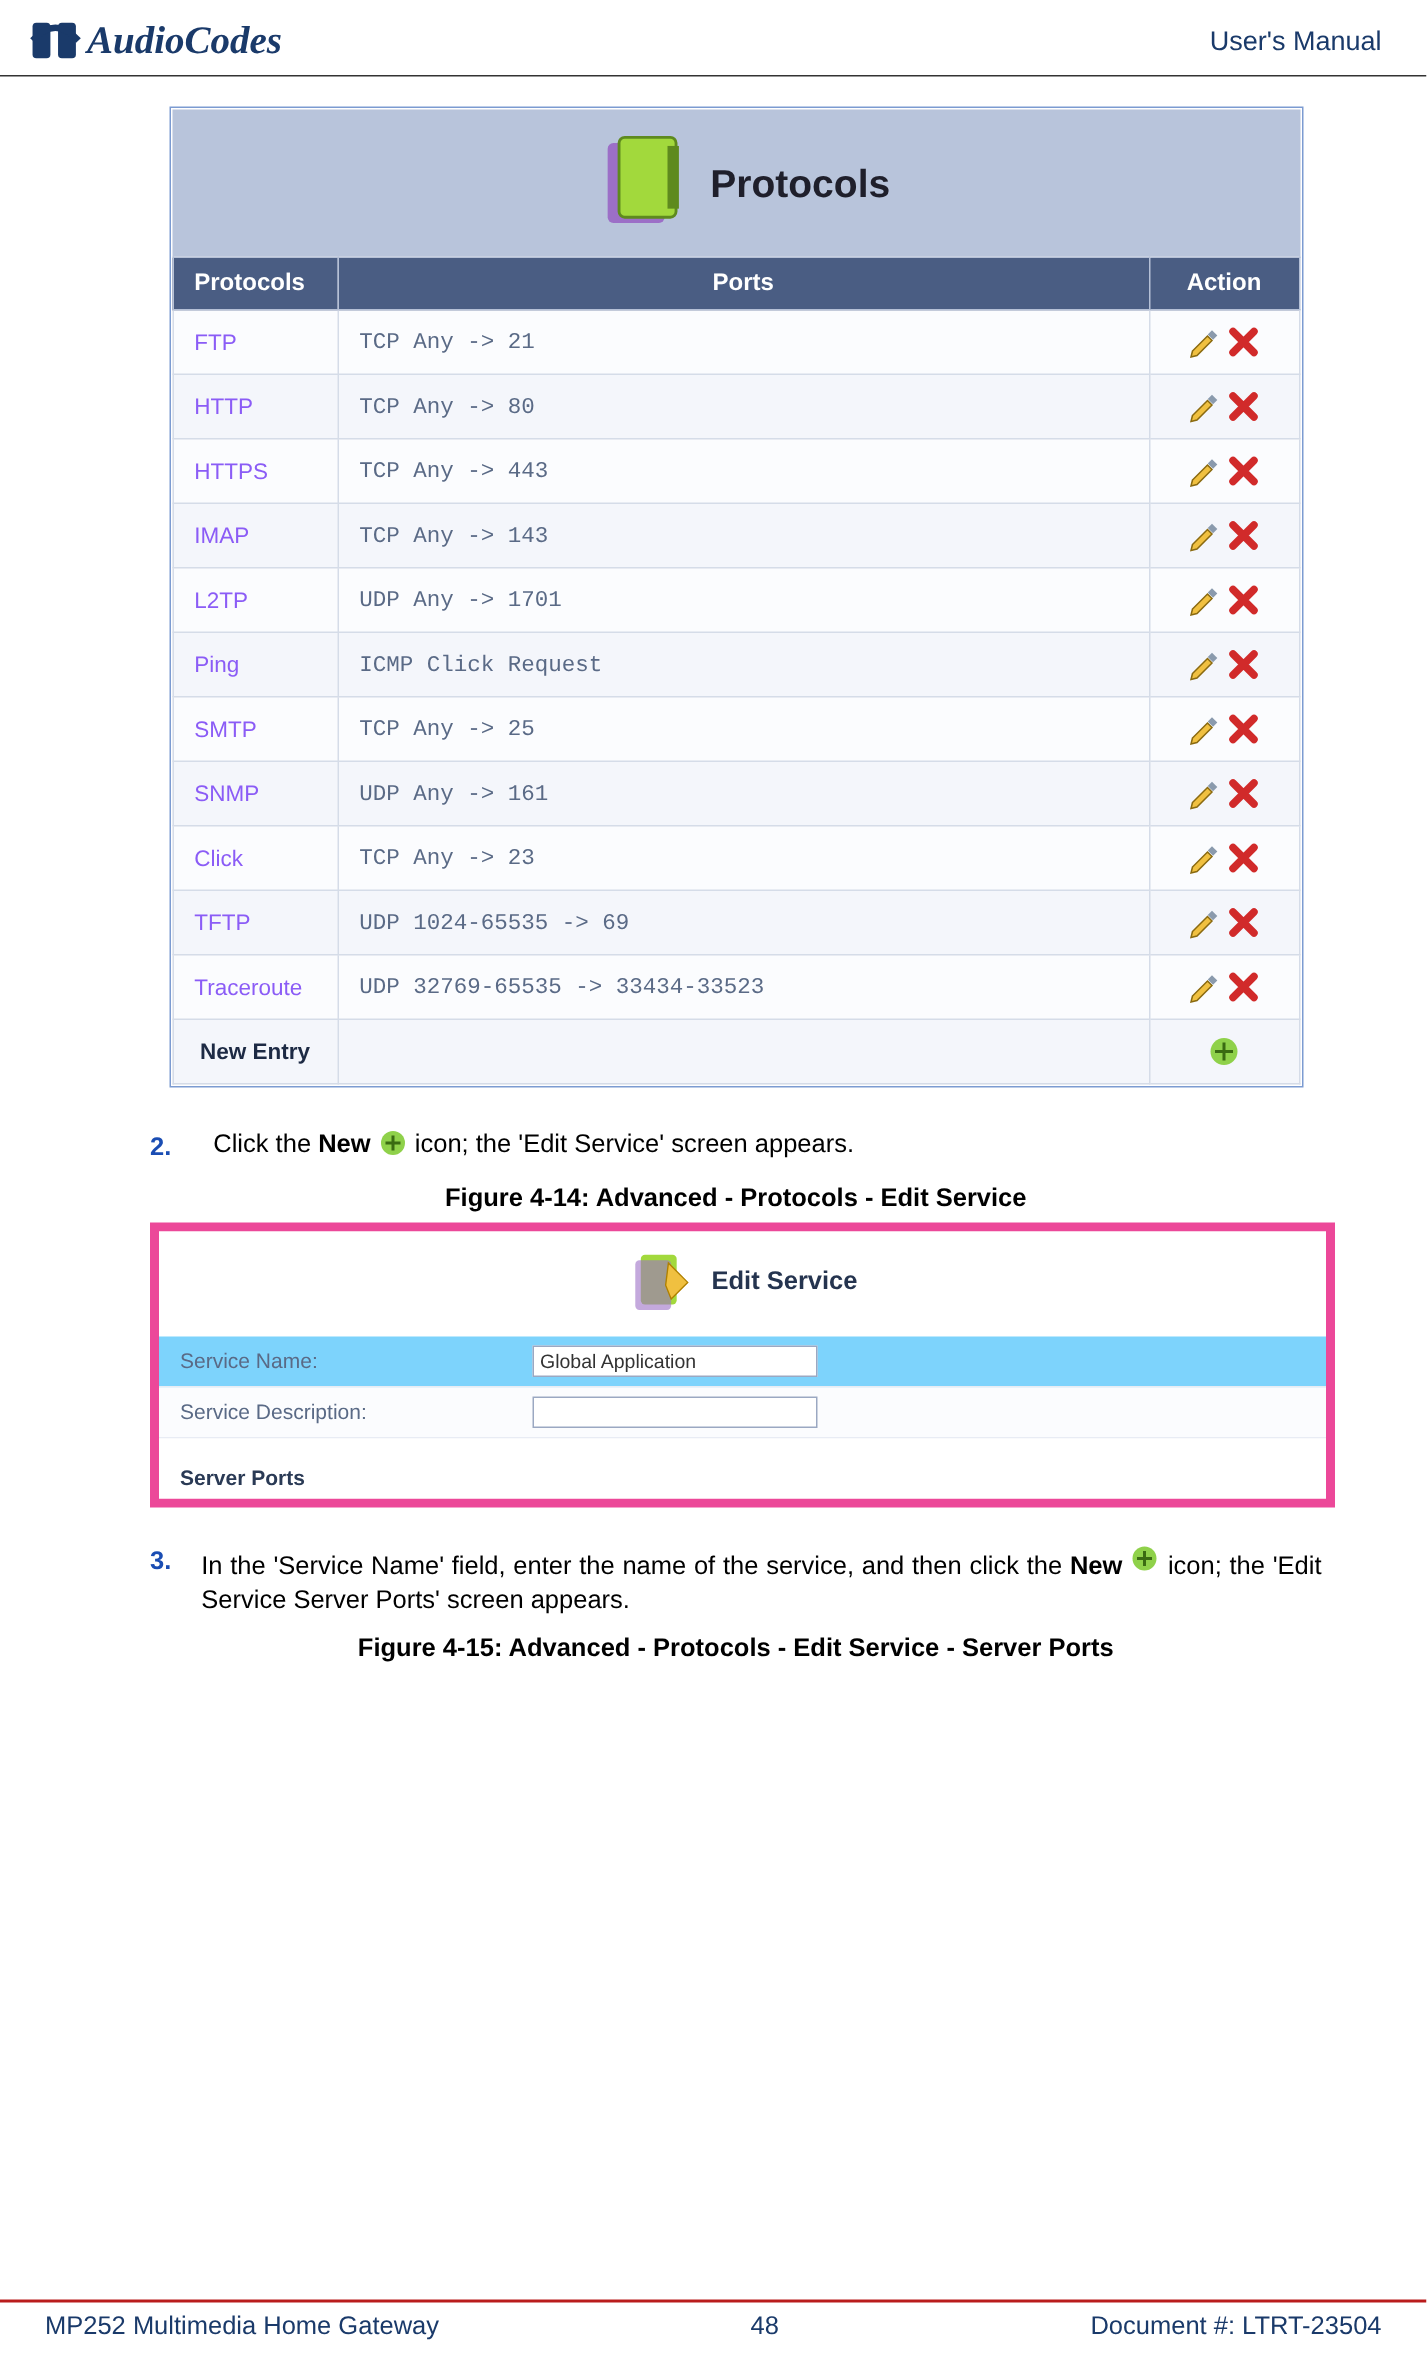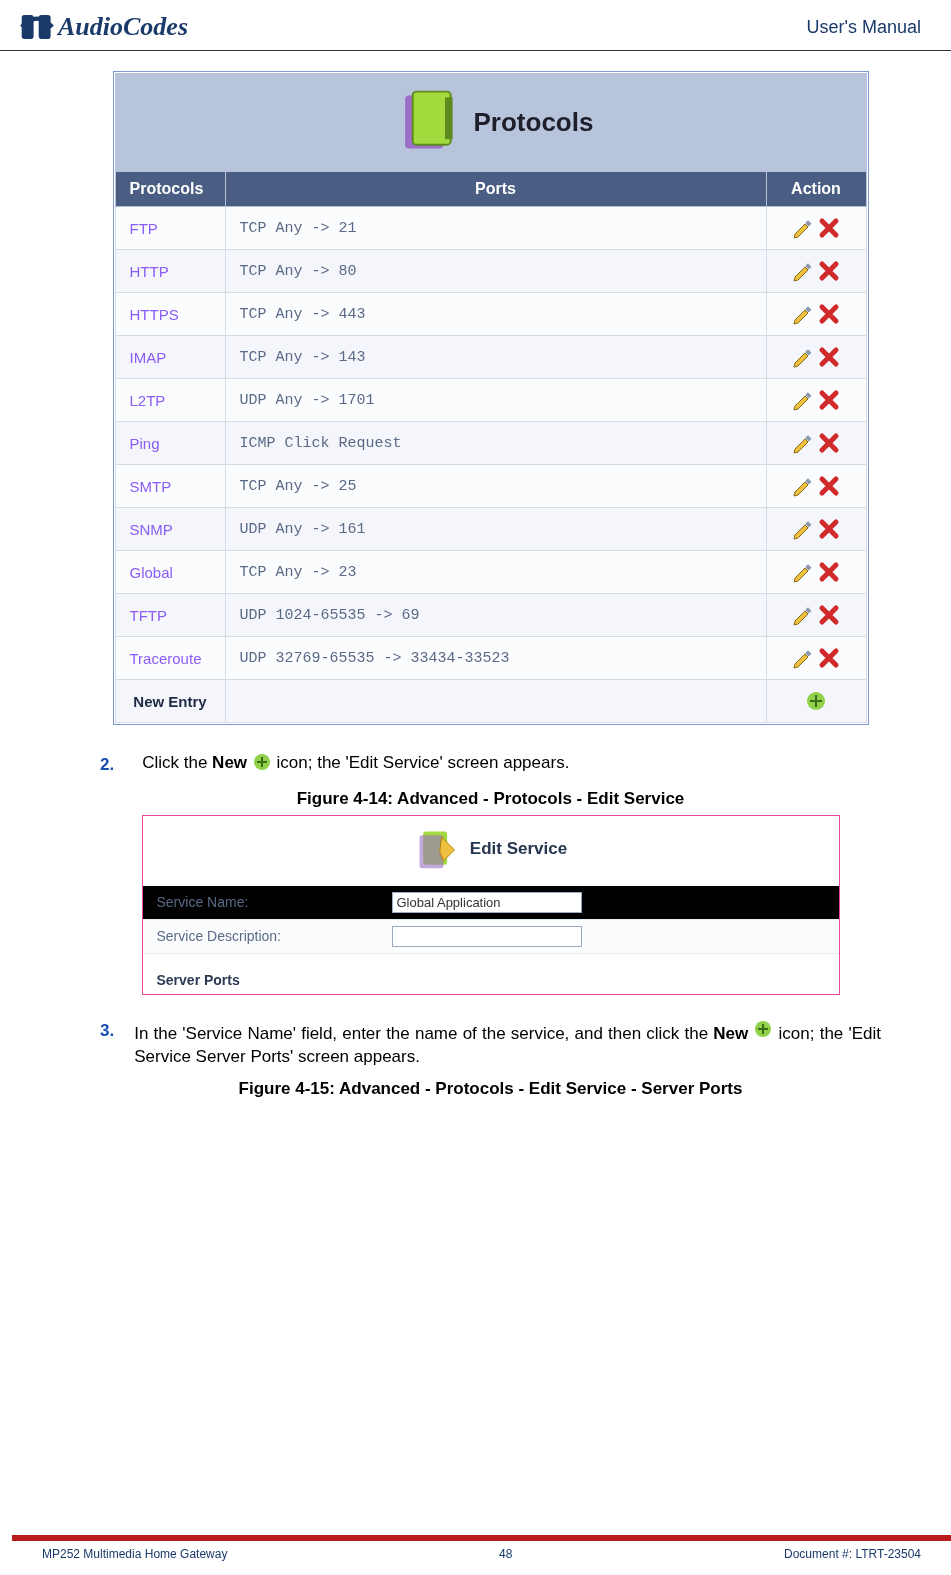--- a/index.html
+++ b/index.html
@@ -133,22 +133,22 @@
   .step-text .inline-icon {
     vertical-align: -4px;
   }
   .fig-caption {
     text-align: center;
     font-weight: bold;
     font-size: 17px;
     margin: 10px 0 6px 0;
   }
   .figure-wrap2 {
-    border: 1px solid #ec4899;
-    width: 698px;
+    border: 6px solid #ec4899;
+    width: 790px;
     margin: 0 auto;
     background: #fff;
   }
   .edit-service-title-row {
     display: flex;
     align-items: center;
     justify-content: center;
     gap: 10px;
     padding: 10px 0 14px 0;
     background: #fff;
@@ -159,21 +159,21 @@
   .edit-service-title {
     font-size: 17px;
     font-weight: bold;
     color: #25344f;
     font-family: Verdana, sans-serif;
   }
   .form-row {
     display: flex;
     align-items: center;
     padding: 6px 14px;
-    background: #000000;
+    background: #7dd3fc;
     border-bottom: 1px solid #e8ecf4;
     font-size: 14px;
     color: #5a6a86;
     font-family: Verdana, sans-serif;
   }
   .form-row.alt { background: #fbfcfe; }
   .form-row label { width: 235px; }
   .form-row input {
     border: 1px solid #9ba8c2;
     font-size: 13px;
@@ -218,27 +218,27 @@
   }
   .step3-body {
     margin-left: 58px;
     font-size: 17px;
     line-height: 1.35;
     text-align: justify;
   }
   .page-footer {
     position: absolute;
     bottom: 14px;
-    left: 12px; right: 0;
-    border-top: 6px solid #b91c1c;
+    left: 0; right: 0;
+    border-top: 2px solid #b91c1c;
     padding: 6px 30px 0 30px;
     display: flex;
     justify-content: space-between;
     color: #1a3a6a;
-    font-size: 12px;
+    font-size: 17px;
   }
 </style>
 </head>
 <body>
 
 <div class="page-header">
   <div class="ac-logo">
     <span class="ac-glyph">
       <svg viewBox="0 0 40 40" width="34" height="34">
         <rect x="2" y="6" width="14" height="28" rx="3" fill="#1a3a6a"></rect>
@@ -349,21 +349,21 @@
             <td>SNMP</td>
             <td class="ports-cell">UDP  Any -&gt; 161</td>
             <td class="actions-cell"><span class="icon-edit"><svg width="22" height="22" viewBox="0 0 22 22">
                   <path d="M3 17 L13 7 L16 10 L6 20 L2 21 Z" fill="#f0c040" stroke="#8a6a10" stroke-width="1"></path>
                   <rect x="14" y="4" width="5" height="4" transform="rotate(45 16 6)" fill="#8a9aad"></rect>
                 </svg></span> <span class="icon-delete"><svg width="22" height="22" viewBox="0 0 22 22">
                   <path d="M4 4 L18 18 M18 4 L4 18" stroke="#d12a2a" stroke-width="5" stroke-linecap="round"></path>
                 </svg></span></td>
           </tr>
           <tr>
-            <td>Global</td>
+            <td>Click</td>
             <td class="ports-cell">TCP  Any -&gt; 23</td>
             <td class="actions-cell"><span class="icon-edit"><svg width="22" height="22" viewBox="0 0 22 22">
                   <path d="M3 17 L13 7 L16 10 L6 20 L2 21 Z" fill="#f0c040" stroke="#8a6a10" stroke-width="1"></path>
                   <rect x="14" y="4" width="5" height="4" transform="rotate(45 16 6)" fill="#8a9aad"></rect>
                 </svg></span> <span class="icon-delete"><svg width="22" height="22" viewBox="0 0 22 22">
                   <path d="M4 4 L18 18 M18 4 L4 18" stroke="#d12a2a" stroke-width="5" stroke-linecap="round"></path>
                 </svg></span></td>
           </tr>
           <tr>
             <td>TFTP</td>

